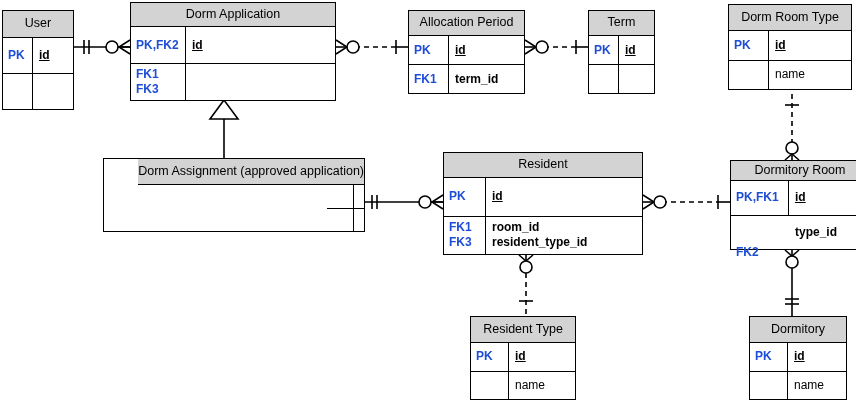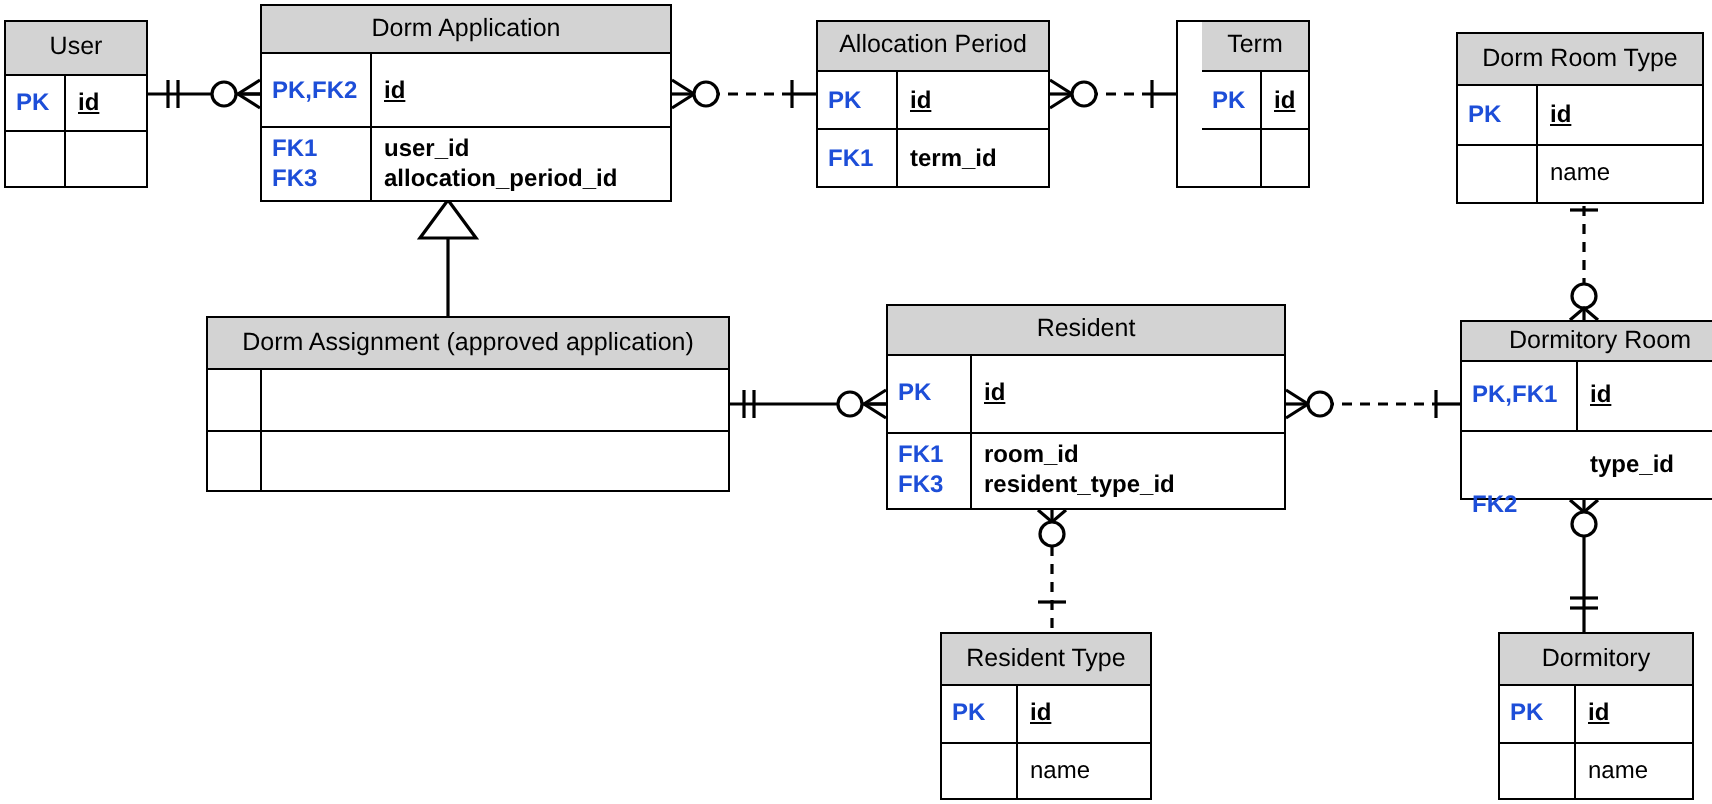--- a/index.html
+++ b/index.html
@@ -183,21 +183,21 @@
     </g>
 
     <g>
       <line class="lnk" x1="224" y1="158" x2="224" y2="118"></line>
       <polygon class="tri" points="224,100 210,119 238,119"></polygon>
     </g>
 
   </svg>
 
   <div id="entities">
-      <div class="entity" style="left: 2px; top: 10px; width: 72px; height: 84px; justify-content: flex-end;">
+      <div class="entity" style="left: 2px; top: 10px; width: 72px; height: 100px; justify-content: flex-end;">
         <div class="entity-title" style="height: 27px;">User</div>
         <div class="entity-body">
           <div class="attr-row">
             <div class="attr-key" style="width: 30px;">
               <span class="k">PK</span>
             </div>
             <div class="attr-val">
               <span class="v pk">id</span>
             </div>
           </div>
@@ -220,24 +220,20 @@
             </div>
             <div class="attr-val">
               <span class="v pk">id</span>
             </div>
           </div>
           <div class="attr-row sep">
             <div class="attr-key" style="width: 55px;">
               <span class="k">FK1</span>
               <span class="k">FK3</span>
             </div>
-            <div class="attr-val">
-              <span class="v">user_id</span>
-              <span class="v">allocation_period_id</span>
-            </div>
           </div>
         </div>
       </div>
       <div class="entity" style="left: 408px; top: 10px; width: 117px; height: 84px;">
         <div class="entity-title" style="height: 25px;">Allocation Period</div>
         <div class="entity-body">
           <div class="attr-row">
             <div class="attr-key" style="width: 40px;">
               <span class="k">PK</span>
             </div>
@@ -248,63 +244,63 @@
           <div class="attr-row sep">
             <div class="attr-key" style="width: 40px;">
               <span class="k">FK1</span>
             </div>
             <div class="attr-val">
               <span class="v">term_id</span>
             </div>
           </div>
         </div>
       </div>
-      <div class="entity" style="left: 588px; top: 10px; width: 67px; height: 84px; padding-left: 12px;">
+      <div class="entity" style="left: 588px; top: 10px; width: 67px; height: 84px;">
         <div class="entity-title" style="height: 25px;">Term</div>
         <div class="entity-body">
           <div class="attr-row">
             <div class="attr-key" style="width: 30px;">
               <span class="k">PK</span>
             </div>
             <div class="attr-val">
               <span class="v pk">id</span>
             </div>
           </div>
           <div class="attr-row sep">
             <div class="attr-key" style="width: 30px;">
               <span class="k"></span>
             </div>
             <div class="attr-val">
               <span class="v"></span>
             </div>
           </div>
         </div>
       </div>
-      <div class="entity" style="left: 728px; top: 16px; width: 124px; height: 86px;">
+      <div class="entity" style="left: 728px; top: 4px; width: 124px; height: 86px;">
         <div class="entity-title" style="height: 26px;">Dorm Room Type</div>
         <div class="entity-body">
           <div class="attr-row">
             <div class="attr-key" style="width: 40px;">
               <span class="k">PK</span>
             </div>
             <div class="attr-val">
               <span class="v pk">id</span>
             </div>
           </div>
           <div class="attr-row sep">
             <div class="attr-key" style="width: 40px;">
               <span class="k"></span>
             </div>
             <div class="attr-val">
               <span class="v plain">name</span>
             </div>
           </div>
         </div>
       </div>
-      <div class="entity" style="left: 103px; top: 158px; width: 262px; height: 88px;">
+      <div class="entity" style="left: 103px; top: 158px; width: 262px; height: 74px; align-items: flex-end;">
         <div class="entity-title" style="height: 26px;">Dorm Assignment (approved application)</div>
         <div class="entity-body">
           <div class="attr-row">
             <div class="attr-key" style="width: 27px;">
               <span class="k"></span>
             </div>
             <div class="attr-val">
               <span class="v"></span>
             </div>
           </div>

